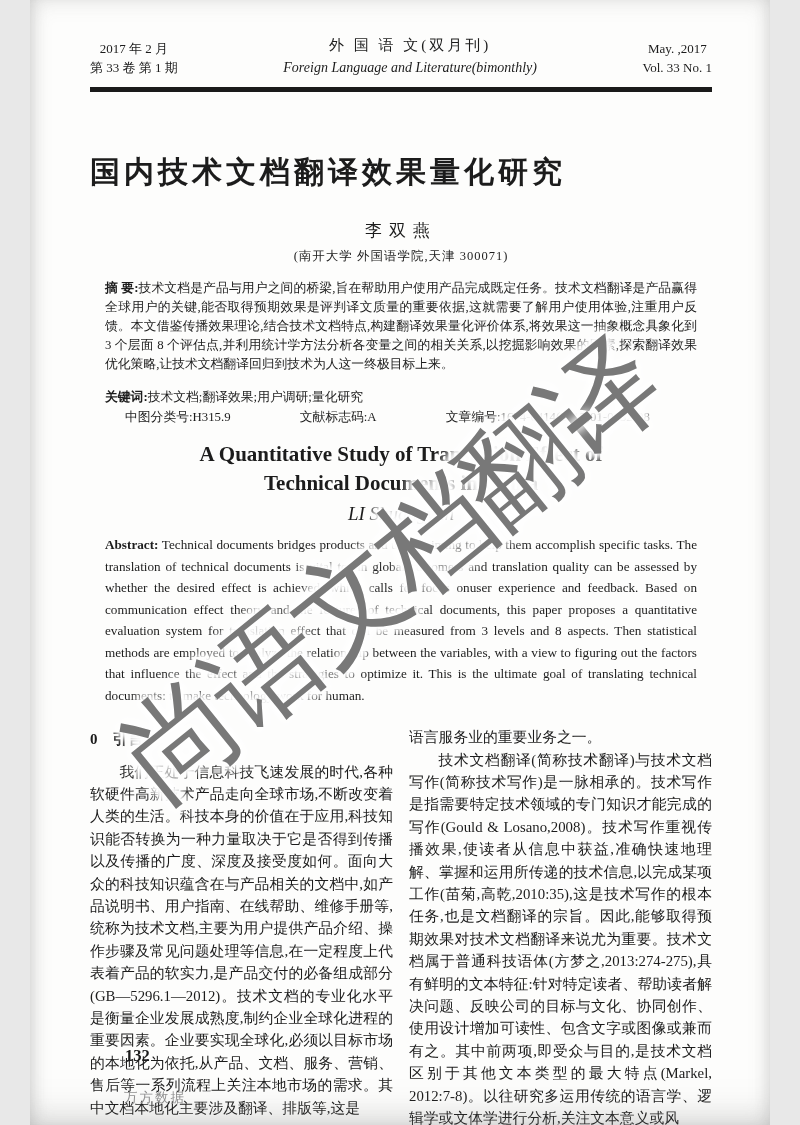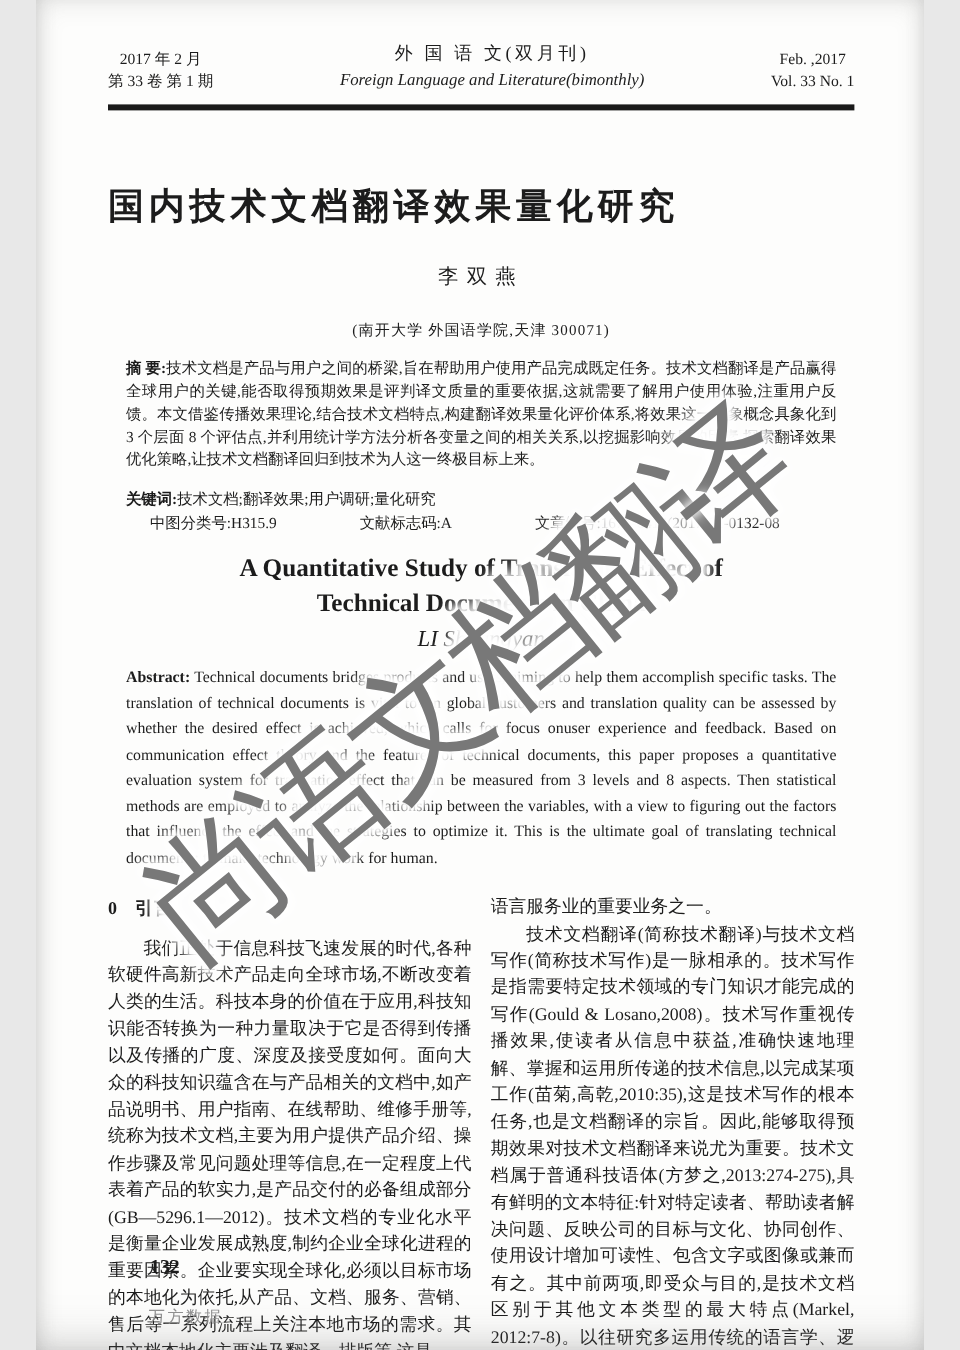--- a/index.html
+++ b/index.html
@@ -19,21 +19,21 @@
   .jheader .center { flex:1; text-align:center; }
   .jheader .center .cn { font-size:15px; letter-spacing:3px; }
   .jheader .center .en { font-size:14px;font-style:italic; }
   .jheader .right { text-align:center; }
   .double-rule { margin-top:9px; height:4px;
     border-top:3px solid #1a1a1a; border-bottom:2px solid #1a1a1a; }
 
   
   .title-cn { margin-top:60px; text-align:left; font-size:30px; font-weight:700; letter-spacing:4px; }
   .author-cn { margin-top:26px; text-align:center; font-size:17px; letter-spacing:7px; }
-  .affiliation { margin-top:25px; text-align:center; font-size:12.5px; letter-spacing:1px; }
+  .affiliation { margin-top:6px; text-align:center; font-size:12.5px; letter-spacing:1px; }
 
   
   .abs-cn { margin:14px 15px 0 15px; font-size:12.8px; line-height:19px;
     text-align:justify; text-justify:inter-ideograph; }
   .abs-cn b { font-weight:700; }
   .class-line { margin:1px 15px 0 15px; font-size:12.8px; line-height:19px; white-space:nowrap; }
   .class-line .pair { display:inline-block; margin-right:46px; }
   .class-line .pair:last-child { margin-right:0; }
   .class-line b { font-weight:400;padding-left:20px; }
 
@@ -87,21 +87,21 @@
     <div class="jheader">
       <div class="col left">
         <div>2017 年 2 月</div>
         <div>第 33 卷  第 1 期</div>
       </div>
       <div class="col center">
         <div class="cn">外 国 语 文(双月刊)</div>
         <div class="en">Foreign Language and Literature(bimonthly)</div>
       </div>
       <div class="col right">
-        <div>Feb. ,2017</div>
+        <div>May. ,2017</div>
         <div>Vol. 33   No. 1</div>
       </div>
     </div>
 
     <div class="double-rule"></div>
 
     <h1 class="title-cn">国内技术文档翻译效果量化研究</h1>
     <div class="author-cn">李双燕</div>
     <div class="affiliation">(南开大学 外国语学院,天津  300071)</div>
 

